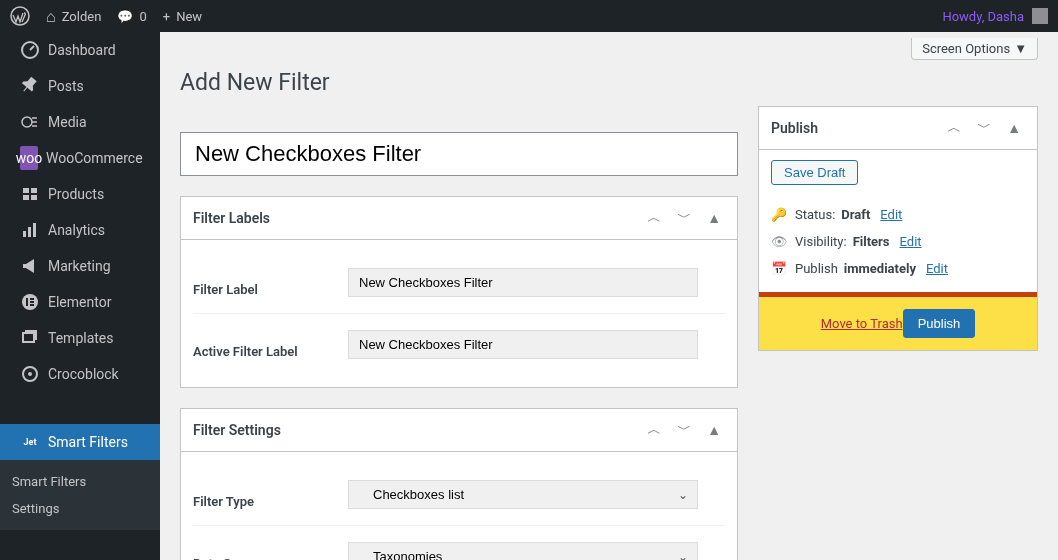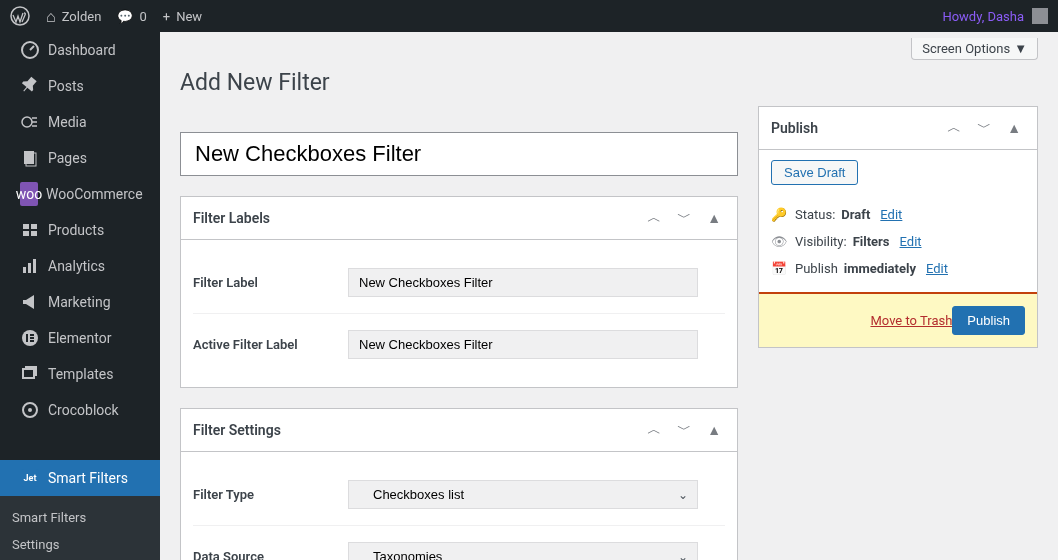--- a/index.html
+++ b/index.html
@@ -37,37 +37,37 @@
     
     .title-input { width: 100%; padding: 8px 14px; font-size: 22px; border: 1px solid #8c8f94; border-radius: 0; background: #fff; }
     
     .postbox { background: #fff; border: 1px solid #c3c4c7; margin-top: 20px; }
     .postbox-header { display: flex; justify-content: space-between; align-items: center; padding: 10px 12px; border-bottom: 1px solid #c3c4c7; }
     .postbox-header h2 { font-size: 14px; font-weight: 600; }
     .postbox-handles { display: flex; gap: 8px; align-items: center; }
     .handle-btn { cursor: pointer; color: #787c82; font-size: 14px; padding: 2px 4px; }
     .postbox-body { padding: 12px; }
     
-    .field-row { display: flex; align-items: center; padding: 16px 0; border-bottom: 1px solid #f0f0f1; }
+    .field-row { display: flex; align-items: flex-end; padding: 16px 0; border-bottom: 1px solid #f0f0f1; }
     .field-row:last-child { border-bottom: none; }
     .field-label { width: 155px; font-size: 13px; font-weight: 600; }
     .field-control { flex: 1; }
     .text-input { width: 350px; padding: 6px 10px; border: 1px solid #dcdcde; background: #f0f0f1; font-size: 13px; }
     .select-wrap { position: relative; width: 350px; }
     .select { width: 100%; padding: 6px 24px; border: 1px solid #dcdcde; background: #f0f0f1; font-size: 13px; appearance: none; cursor: pointer; }
     .select-arrow { position: absolute; right: 10px; top: 50%; transform: translateY(-50%); pointer-events: none; font-size: 12px; color: #50575e; }
     
     .publish-box .postbox-body { padding: 0; }
     .publish-actions-top { padding: 10px 12px; }
     .save-draft-btn { padding: 4px 12px; border: 1px solid #2271b1; background: #f6f7f7; color: #2271b1; border-radius: 3px; cursor: pointer; font-size: 13px; }
     .publish-meta { padding: 6px 12px 10px 12px; }
     .publish-meta-row { display: flex; align-items: center; gap: 6px; padding: 6px 0; font-size: 13px; }
     .publish-meta-row .icon { width: 18px; color: #8c8f94; }
     .edit-link { color: #2271b1; text-decoration: underline; cursor: pointer; margin-left: 4px; }
-    .publish-footer { display: flex; justify-content: flex-end; align-items: center; padding: 12px; border-top: 2px solid #c2410c; background: #fef9c3; }
+    .publish-footer { display: flex; justify-content: center; align-items: center; padding: 12px; border-top: 5px solid #c2410c; background: #fde047; }
     .trash-link { color: #b32d2e; text-decoration: underline; cursor: pointer; font-size: 13px; }
     .publish-btn { background: #2271b1; color: #fff; border: 1px solid #2271b1; padding: 6px 14px; border-radius: 3px; cursor: pointer; font-size: 13px; }
     
     .icon-svg { width: 20px; height: 20px; fill: currentColor; }
     .sm-icon-box { width: 18px; height: 18px; background: #2271b1; border-radius: 3px; display: flex; align-items: center; justify-content: center; font-size: 9px; color: #fff; font-weight: 700; }
     .woo-icon-box { width: 18px; height: 24px; background: #7f54b3; border-radius: 2px; display: flex; align-items: center; justify-content: center; font-size: 14px; color: #fff; font-weight: 400; }
   </style>
 </head>
 <body>
 
@@ -118,29 +118,20 @@
       <span>Posts</span>
     </div>
     <div class="menu-item">
       <span class="menu-icon">
           <svg class="icon-svg" viewBox="0 0 20 20">
             <circle cx="7" cy="10" r="5" fill="none" stroke="currentColor" stroke-width="1.5"></circle>
             <path d="M12 6 L17 6 M12 10 L17 10 M12 14 L17 14" stroke="currentColor" stroke-width="1.5"></path>
           </svg>
         </span>
       <span>Media</span>
-    </div>
-    <div class="menu-item">
-      <span class="menu-icon">
-          <svg class="icon-svg" viewBox="0 0 20 20">
-            <rect x="4" y="3" width="10" height="13" fill="currentColor"></rect>
-            <rect x="6" y="5" width="10" height="13" fill="none" stroke="currentColor" stroke-width="1"></rect>
-          </svg>
-        </span>
-      <span>Pages</span>
     </div>
     <div class="menu-item">
       <span class="menu-icon">
           <span class="woo-icon-box">woo</span>
         </span>
       <span>WooCommerce</span>
     </div>
     <div class="menu-item">
       <span class="menu-icon">
           <svg class="icon-svg" viewBox="0 0 20 20">

